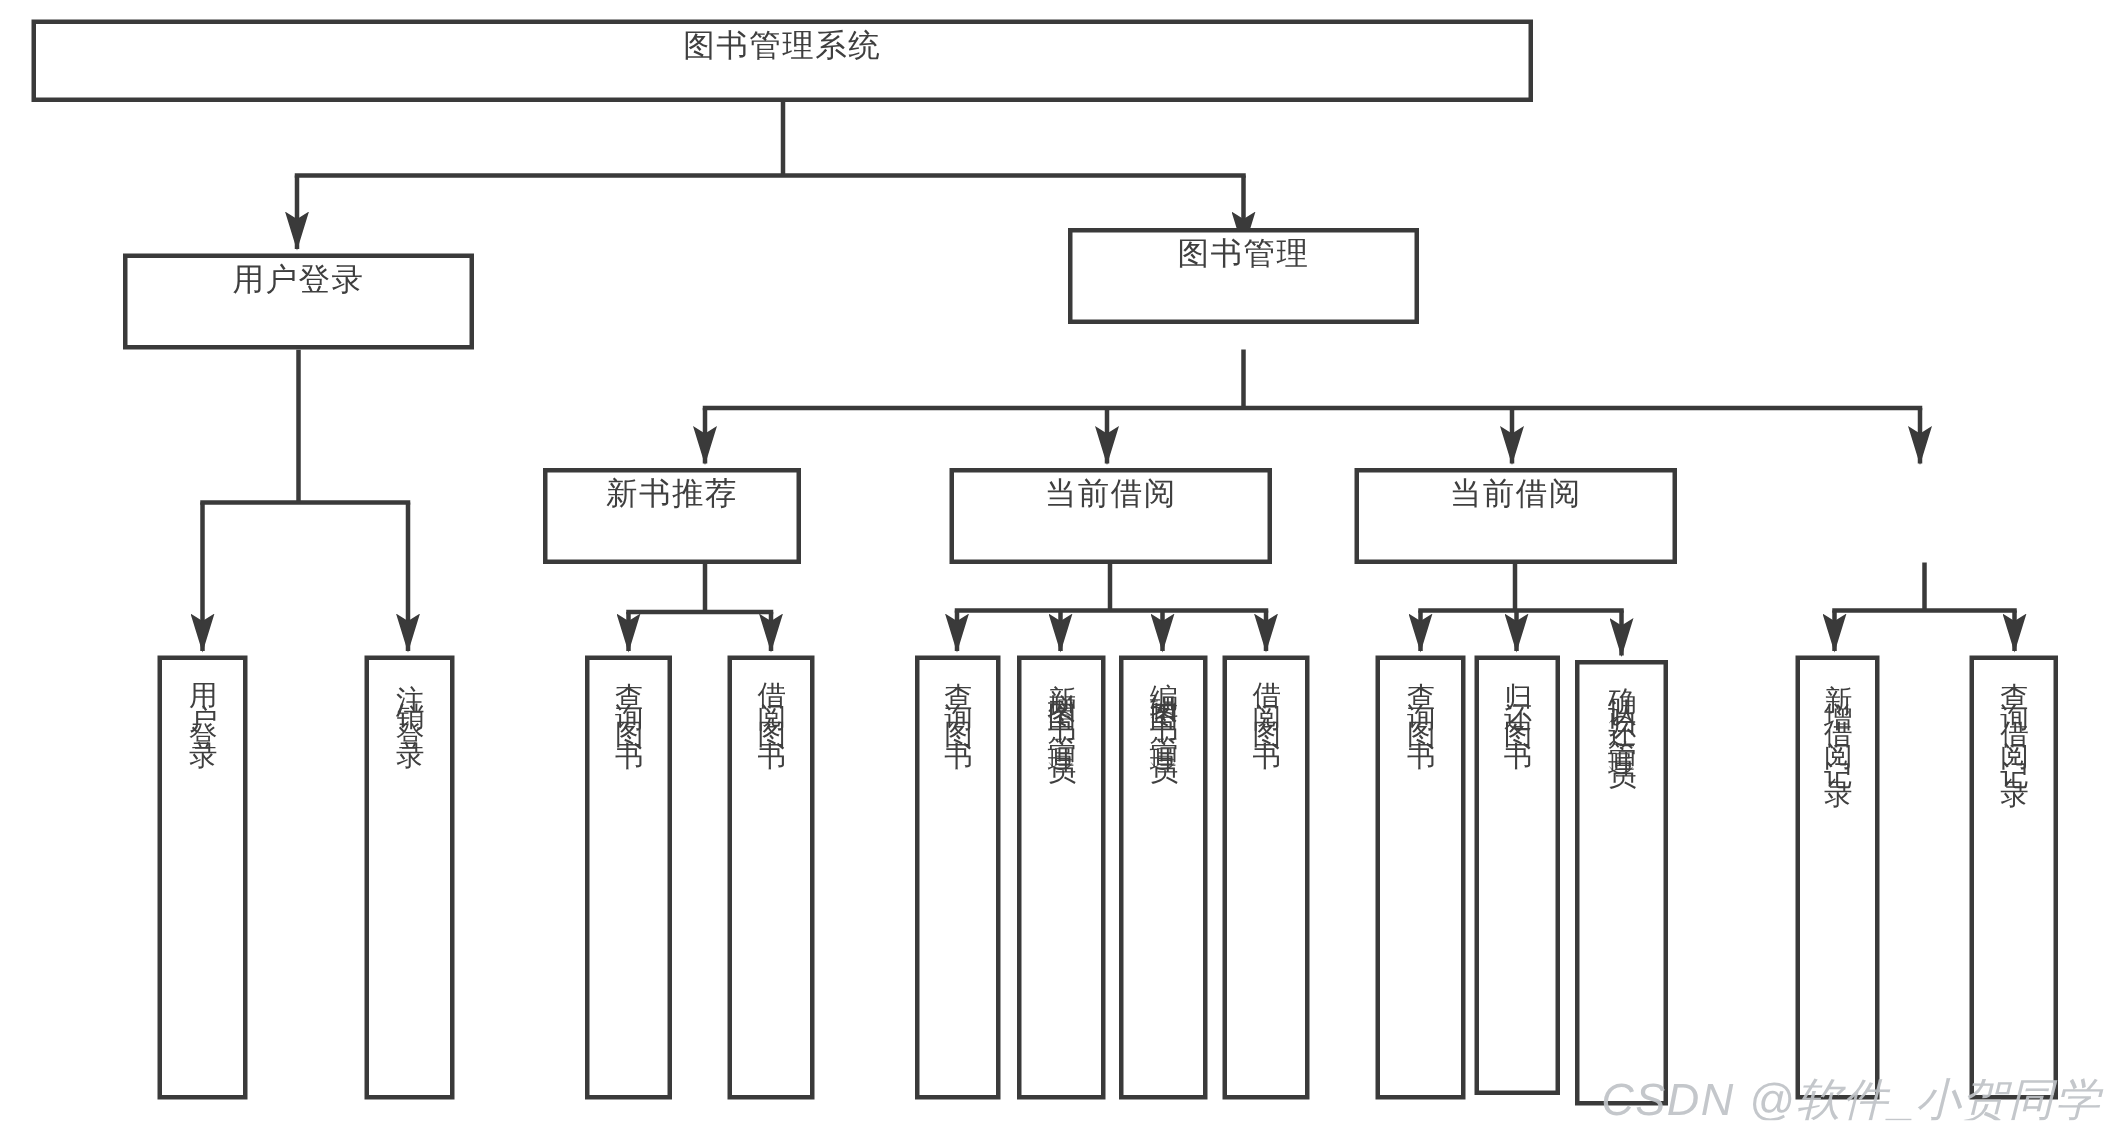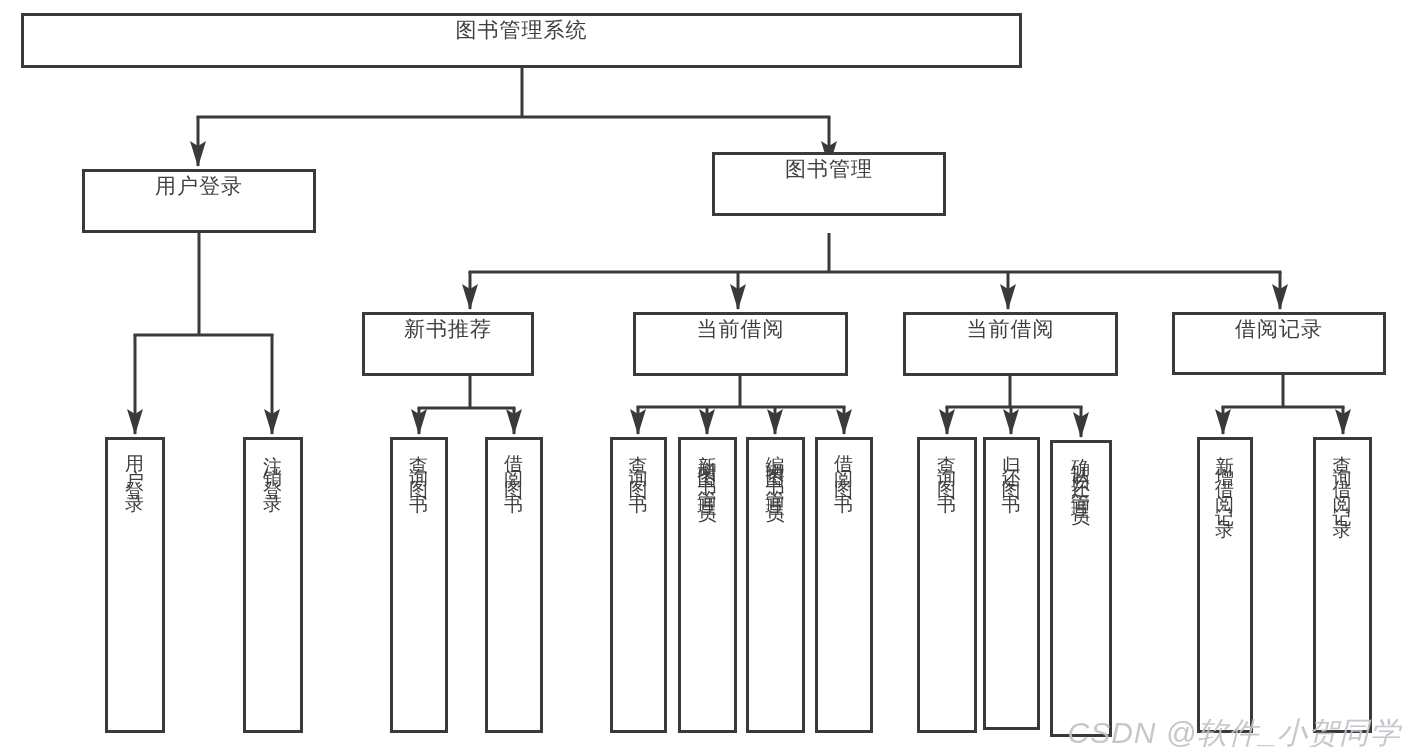--- a/index.html
+++ b/index.html
@@ -136,23 +136,20 @@
 
   <div class="node node-h" style="left:362px;top:312px;width:172px;height:64px">
     <span class="lbl">新书推荐</span>
   </div>
   <div class="node node-h" style="left:633px;top:312px;width:215px;height:64px">
     <span class="lbl">当前借阅</span>
   </div>
   <div class="node node-h" style="left:903px;top:312px;width:215px;height:64px">
     <span class="lbl">当前借阅</span>
   </div>
-  <div class="node node-h" style="left:1172px;top:312px;width:214px;height:63px">
-    <span class="lbl">借阅记录</span>
-  </div>
 
   <div class="node node-v" style="left:105px;top:437px;width:60px;height:296px">
     <span class="lbl">用户登录</span>
   </div>
   <div class="node node-v" style="left:243px;top:437px;width:60px;height:296px">
     <span class="lbl">注销登录</span>
   </div>
 
   <div class="node node-v" style="left:390px;top:437px;width:58px;height:296px">
     <span class="lbl">查询图书</span>

